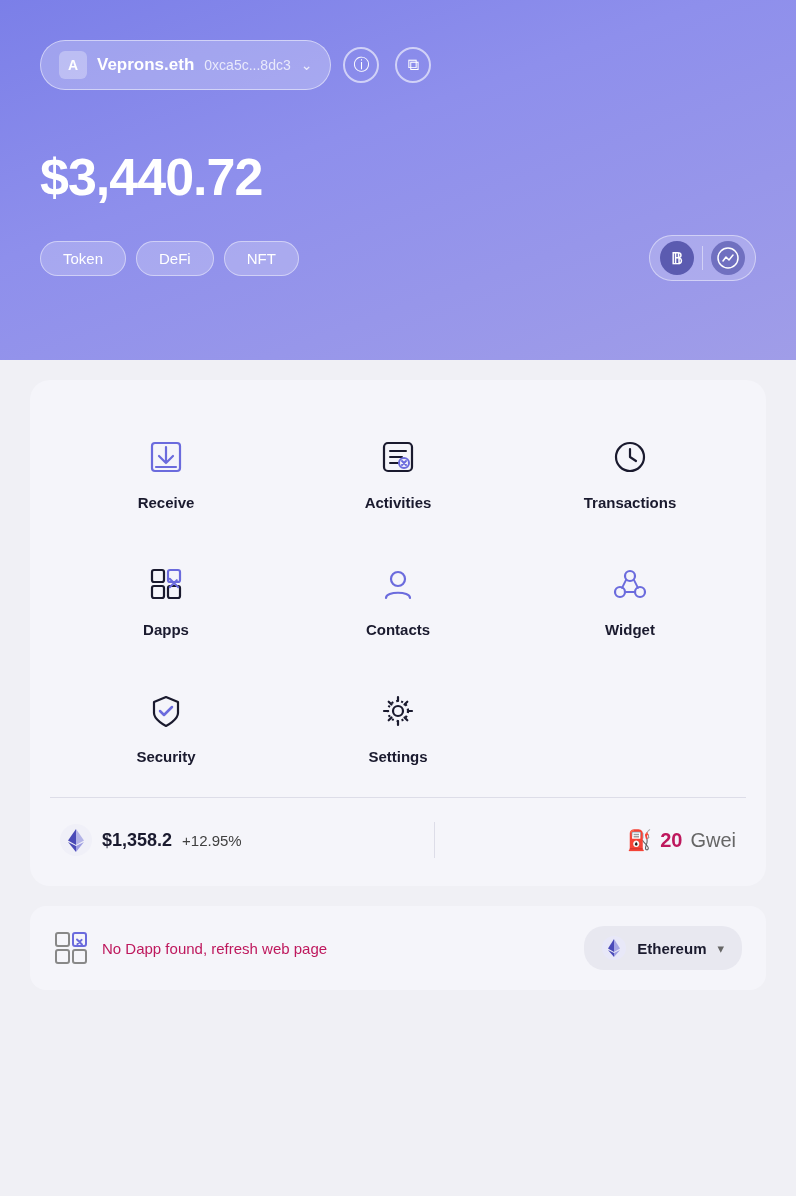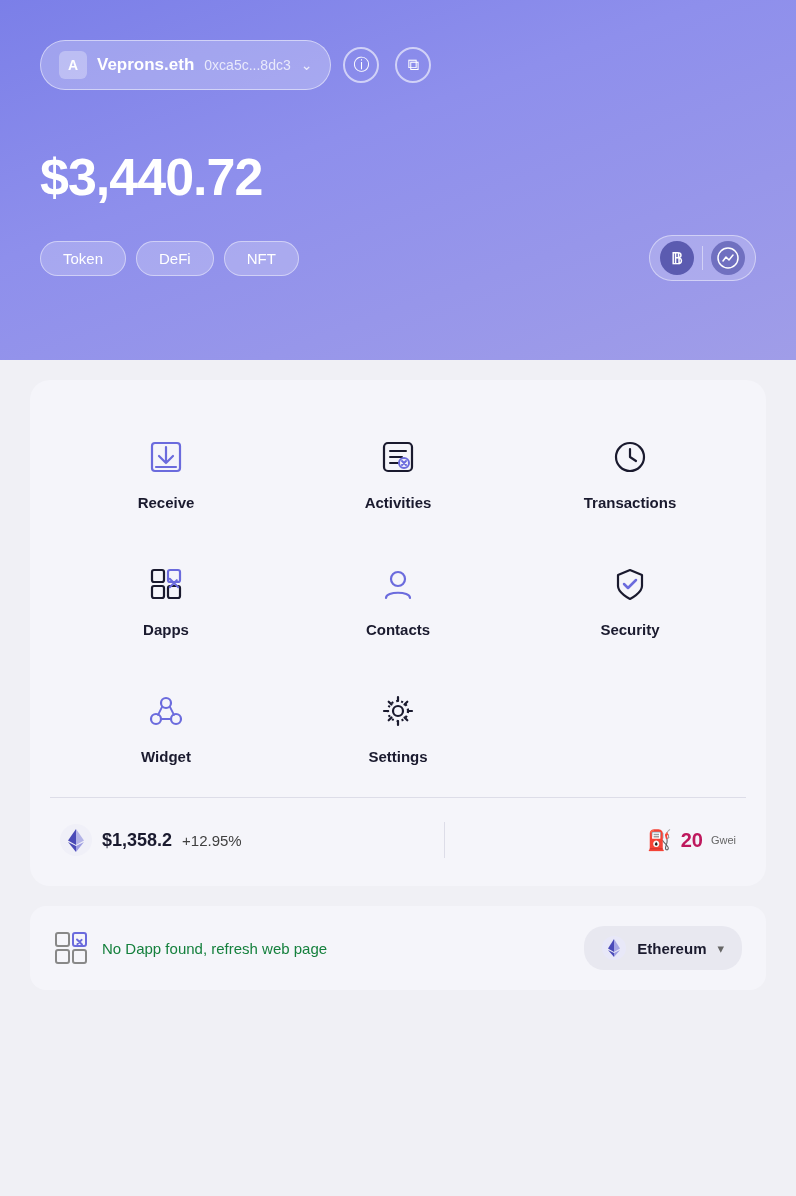--- a/index.html
+++ b/index.html
@@ -218,21 +218,21 @@
       font-size: 20px;
     }
 
     .gwei-amount {
       font-size: 20px;
       font-weight: 700;
       color: #be185d;
     }
 
     .gwei-label {
-      font-size: 11px;
+      font-size: 20px;
       color: #666;
       font-weight: 400;
     }
 
     .eth-divider-v {
       width: 1px; height: 36px;
       background: #dddde8;
       margin: 0 10px;
     }
 
@@ -248,21 +248,21 @@
     }
 
     .dapp-left {
       display: flex;
       align-items: center;
       gap: 14px;
     }
 
     .dapp-status {
       font-size: 15px;
-      color: #15803d;
+      color: #be185d;
     }
 
     .network-pill {
       background: #e8e8f0;
       border-radius: 20px;
       padding: 10px 18px;
       display: flex;
       align-items: center;
       gap: 11px;
       cursor: pointer;
@@ -383,39 +383,39 @@
           <circle cx="22" cy="17" r="7" stroke="#6b6bdd" stroke-width="2.2"></circle>
           <path d="M10 36 C10 29 34 29 34 36" stroke="#6b6bdd" stroke-width="2.2" stroke-linecap="round"></path>
         </svg>
       </div>
       <span class="menu-label">Contacts</span>
     </div>
 
     <div class="menu-item">
       <div class="menu-icon">
         <svg viewBox="0 0 44 44" fill="none">
-          <path d="M22 8 L34 13 L34 24 C34 31 22 37 22 37 C22 37 10 31 10 24 L10 13 Z" stroke="#1a1a2e" stroke-width="2.2" stroke-linejoin="round"></path>
-          <path d="M16 22 L20 26 L28 18" stroke="#6b6bdd" stroke-width="2.5" stroke-linecap="round" stroke-linejoin="round"></path>
-        </svg>
-      </div>
-      <span class="menu-label">Security</span>
-    </div>
-
-    <div class="menu-item">
-      <div class="menu-icon">
-        <svg viewBox="0 0 44 44" fill="none">
           <circle cx="22" cy="14" r="5" stroke="#6b6bdd" stroke-width="2.2"></circle>
           <circle cx="12" cy="30" r="5" stroke="#6b6bdd" stroke-width="2.2"></circle>
           <circle cx="32" cy="30" r="5" stroke="#6b6bdd" stroke-width="2.2"></circle>
           <line x1="18" y1="18" x2="14" y2="26" stroke="#6b6bdd" stroke-width="1.8" stroke-linecap="round"></line>
           <line x1="26" y1="18" x2="30" y2="26" stroke="#6b6bdd" stroke-width="1.8" stroke-linecap="round"></line>
           <line x1="17" y1="30" x2="27" y2="30" stroke="#6b6bdd" stroke-width="1.8" stroke-linecap="round"></line>
         </svg>
       </div>
       <span class="menu-label">Widget</span>
+    </div>
+
+    <div class="menu-item">
+      <div class="menu-icon">
+        <svg viewBox="0 0 44 44" fill="none">
+          <path d="M22 8 L34 13 L34 24 C34 31 22 37 22 37 C22 37 10 31 10 24 L10 13 Z" stroke="#1a1a2e" stroke-width="2.2" stroke-linejoin="round"></path>
+          <path d="M16 22 L20 26 L28 18" stroke="#6b6bdd" stroke-width="2.5" stroke-linecap="round" stroke-linejoin="round"></path>
+        </svg>
+      </div>
+      <span class="menu-label">Security</span>
     </div>
 
     <div class="menu-item">
       <div class="menu-icon">
         <svg viewBox="0 0 44 44" fill="none">
           <circle cx="22" cy="22" r="5" stroke="#1a1a2e" stroke-width="2.2"></circle>
           <path d="M22 8 L22 12 M22 32 L22 36 M8 22 L12 22 M32 22 L36 22 M12.7 12.7 L15.5 15.5 M28.5 28.5 L31.3 31.3 M31.3 12.7 L28.5 15.5 M15.5 28.5 L12.7 31.3" stroke="#1a1a2e" stroke-width="2.2" stroke-linecap="round"></path>
           <circle cx="22" cy="22" r="10" stroke="#1a1a2e" stroke-width="2.2" stroke-dasharray="2 3"></circle>
         </svg>
       </div>

